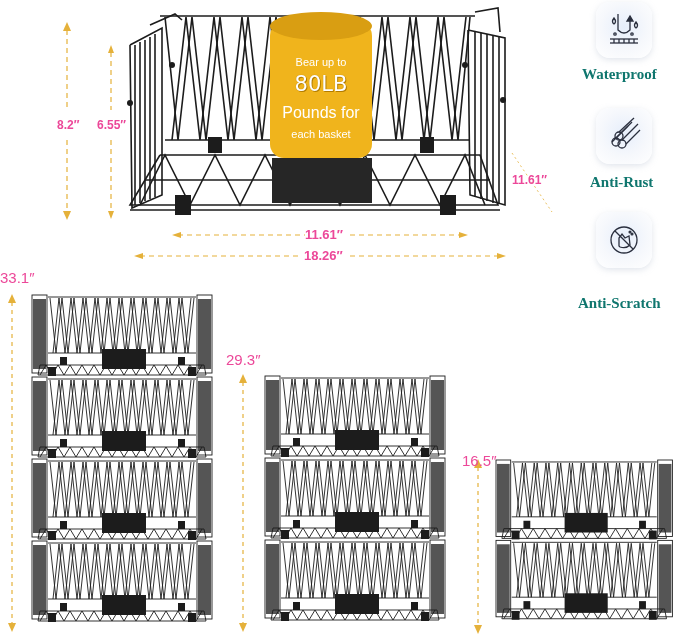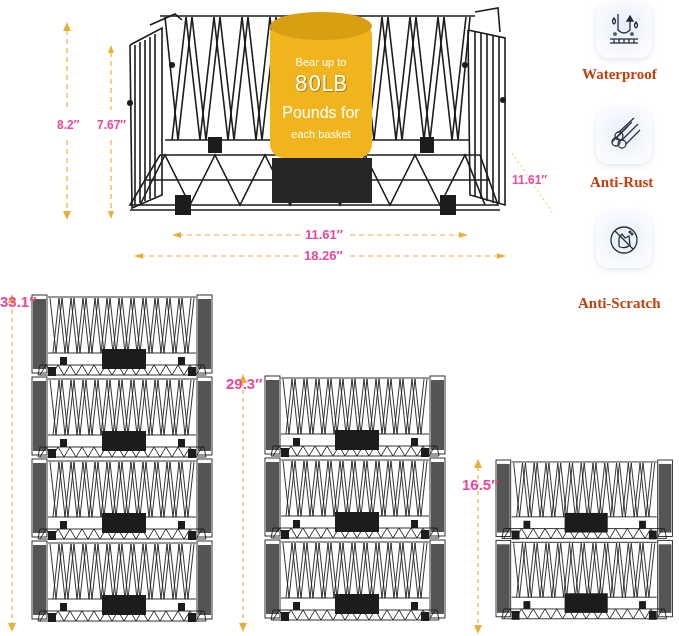--- a/index.html
+++ b/index.html
@@ -1,23 +1,23 @@
 <!DOCTYPE html>
 <html><head>
 <meta charset="utf-8">
 <style>
   html,body{margin:0;padding:0;background:#fff;}
   body{width:679px;height:636px;position:relative;overflow:hidden;font-family:"Liberation Sans",sans-serif;}
   .abs{position:absolute;}
   .dim{color:#ec4899;font-family:"Liberation Sans",sans-serif;font-weight:bold;position:absolute;white-space:nowrap;}
-  .dim.big{font-weight:bold;font-size:15px;margin-top:24px;}
+  .dim.big{font-weight:normal;font-size:15px;}
   .feature-card{position:absolute;width:56px;height:56px;border-radius:14px;
     background:radial-gradient(circle at 50% 45%, #e6eefb 0%, #f6f8fc 55%, #ffffff 100%);
     box-shadow:0 2px 6px rgba(170,180,200,0.35);}
-  .feature-label{position:absolute;font-family:"Liberation Serif",serif;font-weight:bold;font-size:15px;color:#c2410c;white-space:nowrap;}
+  .feature-label{position:absolute;font-family:"Liberation Serif",serif;font-weight:bold;font-size:15px;color:#0f766e;white-space:nowrap;}
   .bear{position:absolute;left:268px;top:10px;width:106px;height:148px;}
   .bear-text{position:absolute;left:268px;width:106px;text-align:center;color:#fff;font-weight:normal;}
 </style>
 </head>
 <body>
 
 <svg class="abs" style="left:120px;top:0" width="400" height="230" viewBox="0 0 400 230">
   <g stroke="#1c1c1c" stroke-width="1.6" fill="none">
 
     <polyline points="40,16 355,16"></polyline>
@@ -90,21 +90,21 @@
       <polygon points="67,220 63,211 71,211"></polygon>
     <polygon points="111,45 108,53 114,53"></polygon>
       <polygon points="111,219 108,211 114,211"></polygon>
     <polygon points="172,235 181,232 181,238"></polygon>
       <polygon points="468,235 459,232 459,238"></polygon>
     <polygon points="134,256 143,253 143,259"></polygon>
       <polygon points="506,256 497,253 497,259"></polygon>
   </g>
 </svg>
 <div class="dim" style="left:57px;top:118px;font-size:12px;">8.2″</div>
-<div class="dim" style="left:97px;top:118px;font-size:12px;">7.67″</div>
+<div class="dim" style="left:97px;top:118px;font-size:12px;">6.55″</div>
 <div class="dim" style="left:305px;top:227px;font-size:13px;">11.61″</div>
 <div class="dim" style="left:304px;top:248px;font-size:13px;">18.26″</div>
 <div class="dim" style="left:512px;top:173px;font-size:12px;">11.61″</div>
 
 <div class="feature-card" style="left:596px;top:2px;">
   <svg width="56" height="56" viewBox="0 0 56 56">
     <g stroke="#2a2f3e" stroke-width="1.3" fill="none">
       <path d="M22 12 L22 28 Q28 34 34 28 L34 18"></path>
       <polygon points="34,14 31,19 37,19" fill="#2a2f3e"></polygon>
       <path d="M18 16 q-3 4 0 6 q3 -2 0 -6z"></path>

